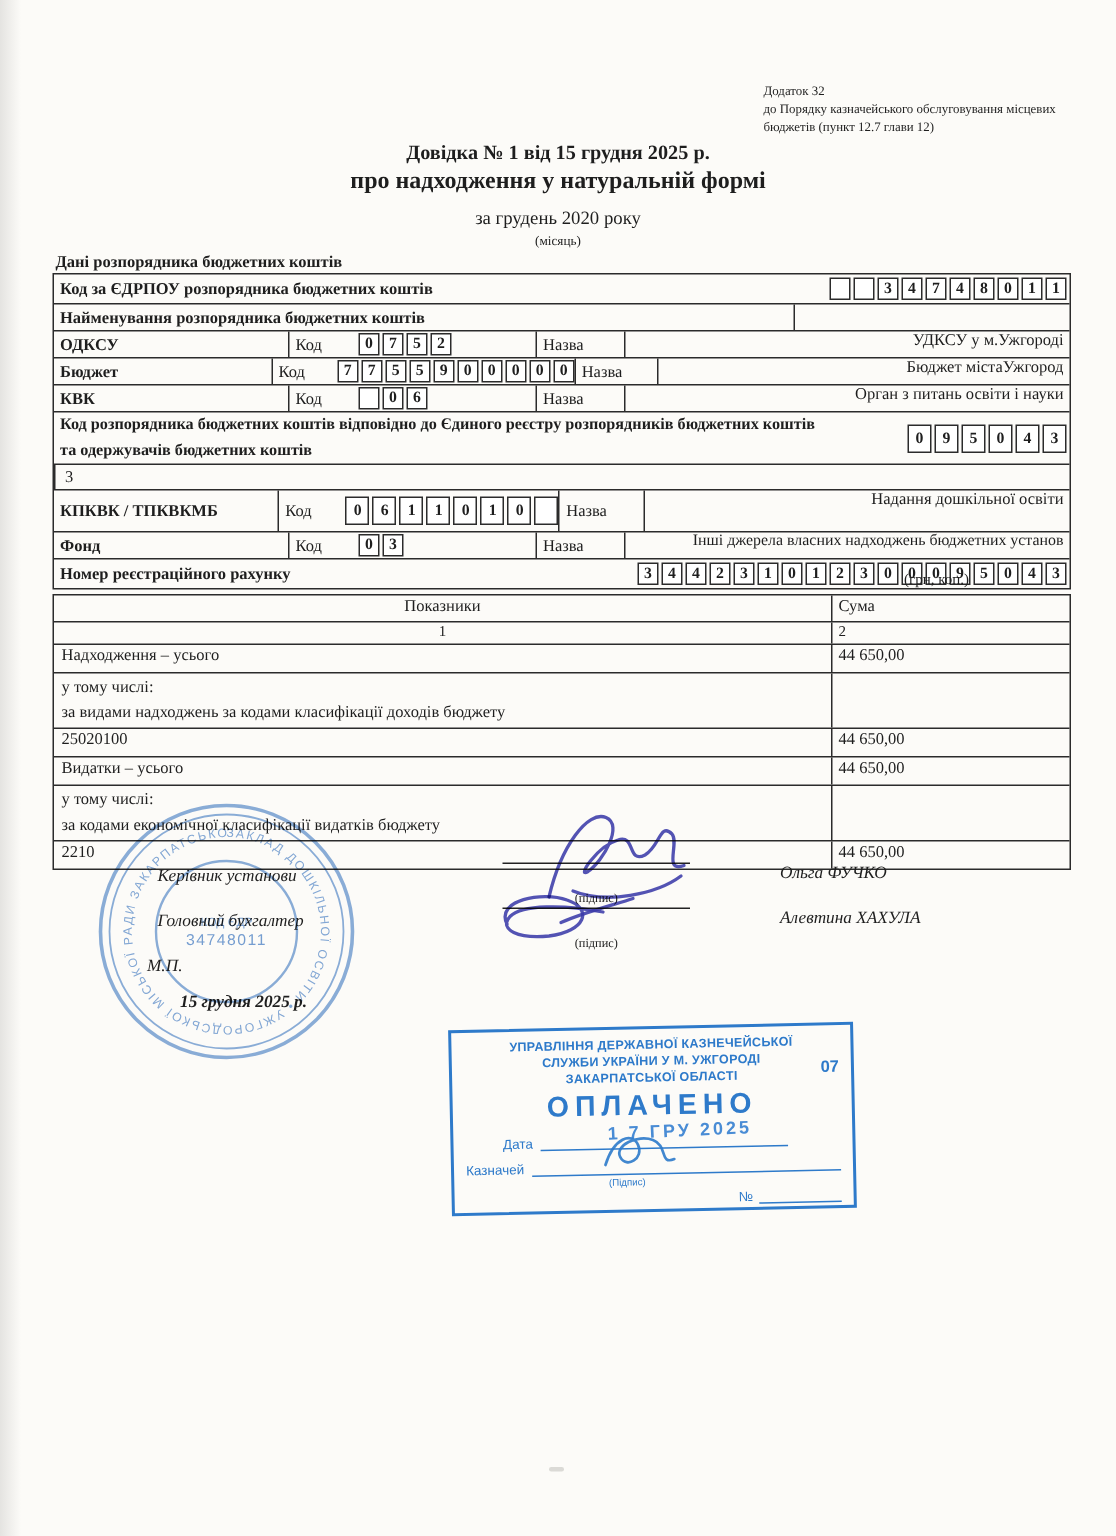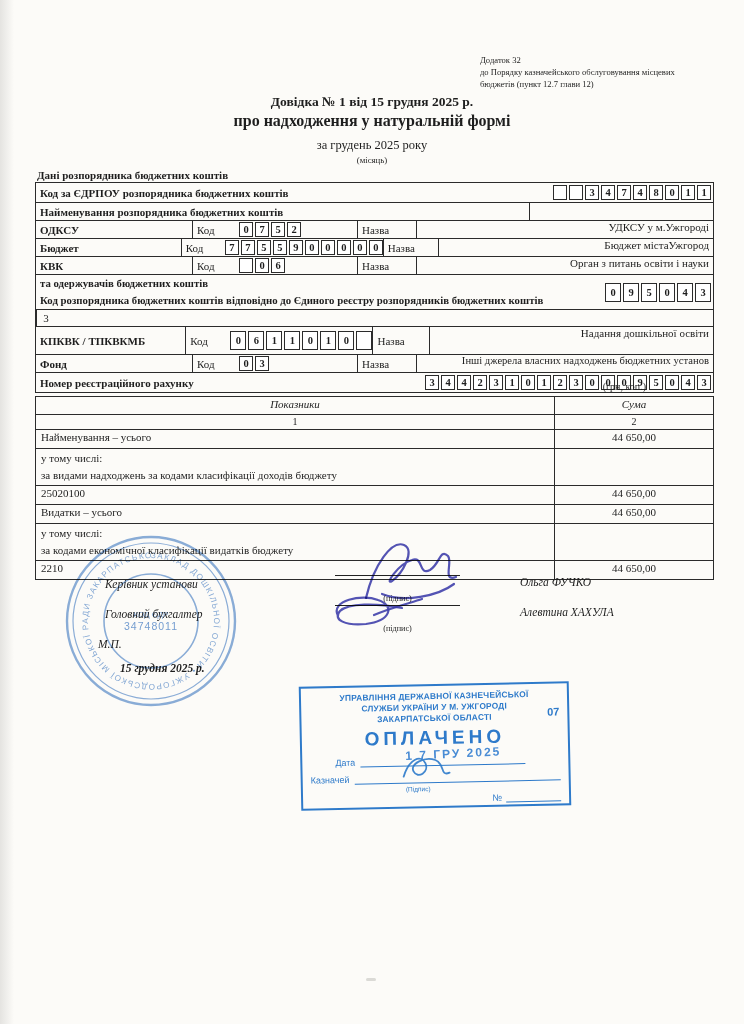--- a/index.html
+++ b/index.html
@@ -6,21 +6,21 @@
   .page{position:relative;width:744px;height:1024px;margin:0 auto;background:#fcfbf8;
         font-family:"Liberation Serif","DejaVu Serif",serif;color:#1e1e1e;overflow:hidden;}
   .abs{position:absolute;}
   .center{text-align:center;}
   .bold{font-weight:bold;}
   
   .scan-edge{left:0;top:0;width:14px;height:1024px;
       background:linear-gradient(90deg,rgba(120,120,118,.18),rgba(120,120,118,0));}
   .artifact{background:#b9b9b4;opacity:.5;}
   
-  .appendix{left:480px;top:54px;width:215px;font-size:8.6px;line-height:1.4;font-family:Liberation Serif, serif;}
+  .appendix{left:509px;top:54px;width:215px;font-size:8.6px;line-height:1.4;font-family:Liberation Serif, serif;}
   
   .title1{left:0;top:94px;width:744px;font-size:13.5px;}
   .title2{left:0;top:112px;width:744px;font-size:16px;}
   .period{left:0;top:138px;width:744px;font-size:12.5px;}
   .period-note{left:0;top:155px;width:744px;font-size:8.8px;}
   .sec1{left:37px;top:169px;font-size:11px;}
   
   .t1{left:35px;top:182px;width:677px;border:1.8px solid #2b2b2b;font-size:11px;background:transparent;}
   .t1 .r{display:flex;align-items:center;border-top:1.5px solid #2b2b2b;min-height:17px;position:relative;}
   .t1 .r:first-child{border-top:none;}
@@ -33,22 +33,22 @@
   .lblw{width:148px;}
   .kodw{width:38px;justify-content:flex-start;text-align:center;}
   .nazw{width:50px;}
   .valw{width:288px;text-align:right;display:block;padding:0 4px;}
   .grn{left:0;top:381px;width:646px;text-align:right;font-size:10px;}
   
   .t2{left:35px;top:396px;width:677px;border:1.8px solid #2b2b2b;font-size:11px;}
   .t2 .r{display:flex;border-top:1.5px solid #2b2b2b;align-items:stretch;}
   .t2 .r:first-child{border-top:none;}
   .cl{flex:1;padding:1px 5px;}
-  .cv{width:150px;border-left:1.5px solid #2b2b2b;text-align:center;padding:1px 4px;}
-  .h17{min-height:17px;font-style:italic;} .h14{min-height:14px;} .h18{min-height:18px;} .h36{min-height:36px;}
+  .cv{width:150px;border-left:1.5px solid #2b2b2b;padding:1px 4px;}
+  .h17{min-height:17px;} .h14{min-height:14px;} .h18{min-height:18px;} .h36{min-height:36px;}
   .two-line div{line-height:1.55;}
   
   .sig-text{font-size:11.5px;font-style:italic;}
   .sig-line{border-bottom:1.8px solid #222;width:125px;}
   .pidpys{font-size:8.2px;text-align:center;width:125px;}
   .ink{stroke:#3c3cae;stroke-width:2.2;fill:none;stroke-linecap:round;opacity:.88;}
   
   .stamp{mix-blend-mode:multiply;}
   .rect-stamp{left:300px;top:684px;width:270px;height:124px;border:2.5px solid #2e7cd0;
       color:#2e7cd0;transform:rotate(-1.2deg);padding:5px 8px 4px 8px;box-sizing:border-box;
@@ -71,21 +71,21 @@
   <div class="abs scan-edge"></div>
 
   <div class="abs appendix">
     <div>Додаток 32</div>
     <div>до Порядку казначейського обслуговування місцевих</div>
     <div>бюджетів (пункт 12.7 глави 12)</div>
   </div>
 
   <div class="abs title1 center bold">Довідка № 1 від 15 грудня 2025 р.</div>
   <div class="abs title2 center bold">про надходження у натуральній формі</div>
-  <div class="abs period center">за грудень 2025 року</div>
+  <div class="abs period center">за грудень 2020 року</div>
   <div class="abs period-note center">(місяць)</div>
 
   <div class="abs sec1 bold">Дані розпорядника бюджетних коштів</div>
 
   <div class="abs t1">
 
     <div class="r" style="min-height:19px">
       <div class="c bold" style="flex:1">Код за ЄДРПОУ розпорядника бюджетних коштів</div>
       <div class="boxes" style="margin-right:2px">
           <span class="bx"></span>
@@ -148,22 +148,22 @@
           <span class="bx">0</span>
           <span class="bx">6</span>
         </div>
       <div style="flex:1"></div>
       <div class="c bl nazw">Назва</div>
       <div class="bl valw">Орган з питань освіти і науки</div>
     </div>
 
     <div class="r" style="min-height:34px">
       <div class="c two-line" style="flex:1;font-size:10.8px">
+        <div class="bold">Код розпорядника бюджетних коштів відповідно до Єдиного реєстру розпорядників бюджетних коштів</div>
         <div class="bold">та одержувачів бюджетних коштів</div>
-        <div class="bold">Код розпорядника бюджетних коштів відповідно до Єдиного реєстру розпорядників бюджетних коштів</div>
       </div>
       <div class="boxes bx-tall" style="margin-right:2px">
           <span class="bx">0</span>
           <span class="bx">9</span>
           <span class="bx">5</span>
           <span class="bx">0</span>
           <span class="bx">4</span>
           <span class="bx">3</span>
         </div>
     </div>
@@ -232,21 +232,21 @@
   <div class="abs t2">
     <div class="r h17">
       <div class="cl center">Показники</div>
       <div class="cv">Сума</div>
     </div>
     <div class="r h14" style="font-size:10px">
       <div class="cl center">1</div>
       <div class="cv">2</div>
     </div>
     <div class="r h18">
-      <div class="cl">Найменування – усього</div>
+      <div class="cl">Надходження – усього</div>
       <div class="cv">44 650,00</div>
     </div>
     <div class="r h36">
       <div class="cl two-line">
         <div>у тому числі:</div>
         <div>за видами надходжень за кодами класифікації доходів бюджету</div>
       </div>
       <div class="cv"></div>
     </div>
     <div class="r h18">

